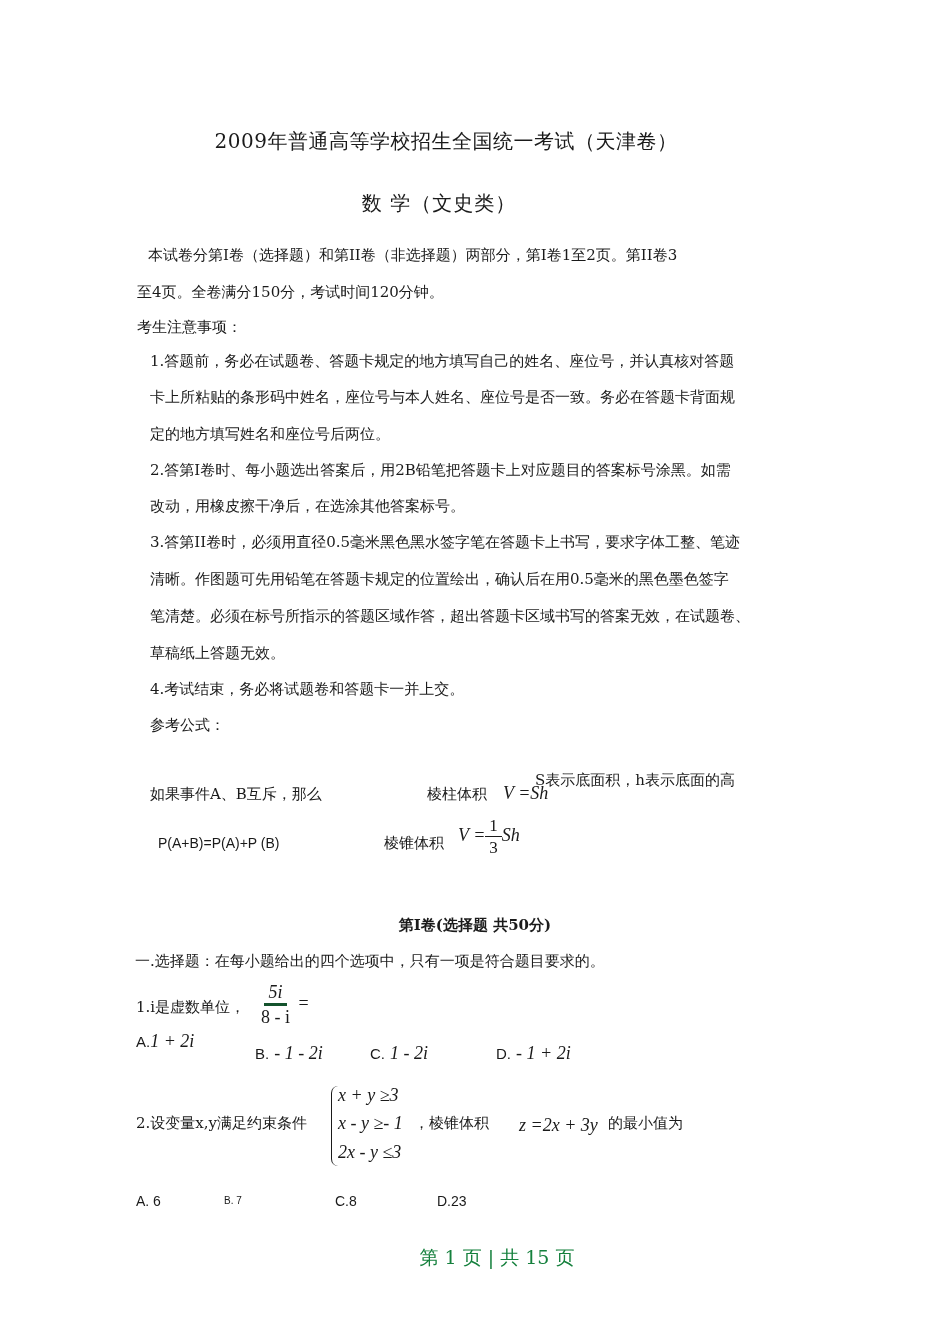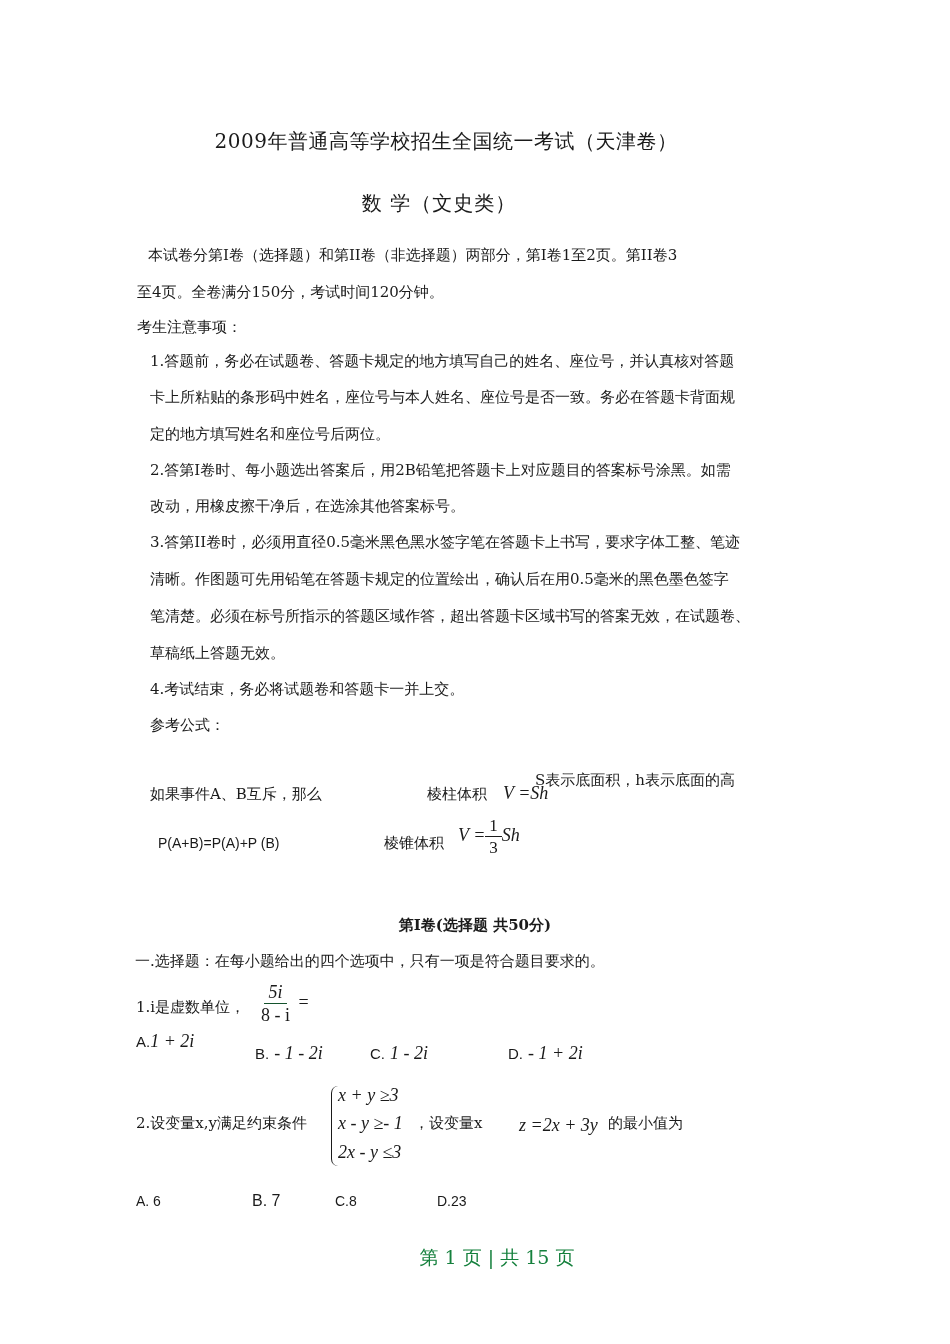--- a/index.html
+++ b/index.html
@@ -6,21 +6,21 @@
   body { width: 950px; height: 1344px; position: relative; overflow: hidden;
          font-family: "DejaVu Serif", "Liberation Serif", serif; color: #1a1a1a; }
   .abs { position: absolute; white-space: nowrap; }
   .title { font-size: 20px; letter-spacing: 0.5px; }
   .subtitle { font-size: 20px; letter-spacing: 1px; }
   .txt { font-size: 15px; line-height: 20px; }
   .math { font-family: "Liberation Serif", "DejaVu Serif", serif; font-style: italic; font-size: 18px; }
   .mathup { font-family: "Liberation Serif", "DejaVu Serif", serif; font-size: 18px; }
   .sans { font-family: "Liberation Sans", "DejaVu Sans", sans-serif; }
   .frac { display: inline-flex; flex-direction: column; align-items: center; vertical-align: middle; line-height: 1; }
-  .frac .num { padding: 0 4px 2px; border-bottom: 1px solid #14532d; }
+  .frac .num { padding: 0 4px 2px; border-bottom: 3px solid #14532d; }
   .frac .den { padding: 2px 4px 0; }
   .brace { position: absolute; border-left: 1.5px solid #1a1a1a; border-radius: 8px 0 0 8px; }
   .sysline { position: absolute; white-space: nowrap; }
   .footer { font-size: 19px; color: #15803d; padding-left: 22px; }
 </style>
 </head>
 <body>
 
 <div class="abs title" style="left:0; width:892px; text-align:center; top:128px;">2009年普通高等学校招生全国统一考试（天津卷）</div>
 <div class="abs subtitle" style="left:0; width:878px; text-align:center; top:190px;">数  学（文史类）</div>
@@ -73,31 +73,31 @@
 
 <div class="abs" style="left:136px; top:1031px;text-align:right;">
   <span class="sans txt">A.</span><span class="math">1 + 2i</span>
 </div>
 <div class="abs" style="left:255px; top:1043px;">
   <span class="sans txt">B.</span> <span class="math">- 1 -  2i</span>
 </div>
 <div class="abs" style="left:370px; top:1043px;">
   <span class="sans txt">C.</span> <span class="math">1 -  2i</span>
 </div>
-<div class="abs" style="left:508px; top:1043px;">
+<div class="abs" style="left:496px; top:1043px;">
   <span class="sans txt">D.</span> <span class="math">- 1 + 2i</span>
 </div>
 
 <div class="abs txt" style="left:136px; top:1113px;">2.设变量x,y满足约束条件</div>
 <div class="brace" style="left:331px; top:1086px; width:6px; height:80px;"></div>
 <div class="sysline math" style="left:338px; top:1085px;">x + y ≥3</div>
 <div class="sysline math" style="left:338px; top:1113px;">x -  y ≥- 1</div>
 <div class="sysline math" style="left:338px; top:1142px;">2x -  y ≤3</div>
-<div class="abs txt" style="left:414px; top:1113px;">，设变量x</div>
+<div class="abs txt" style="left:414px; top:1113px;">，棱锥体积</div>
 <div class="abs math" style="left:519px; top:1115px;">z =2x + 3y</div>
 <div class="abs txt" style="left:608px; top:1113px;">的最小值为</div>
 
 <div class="abs txt sans" style="left:136px; top:1191px; font-size:14px;">A. 6</div>
-<div class="abs txt sans" style="left:252px; top:1191px; font-size:16px;">B. 7</div>
+<div class="abs txt sans" style="left:224px; top:1191px; font-size:10px;">B. 7</div>
 <div class="abs txt sans" style="left:335px; top:1191px; font-size:14px;">C.8</div>
 <div class="abs txt sans" style="left:437px; top:1191px; font-size:14px;">D.23</div>
 
 <div class="abs footer" style="left:0; width:950px; text-align:center; top:1245px;">第 1 页 | 共 15 页</div>
 
 </body></html>

